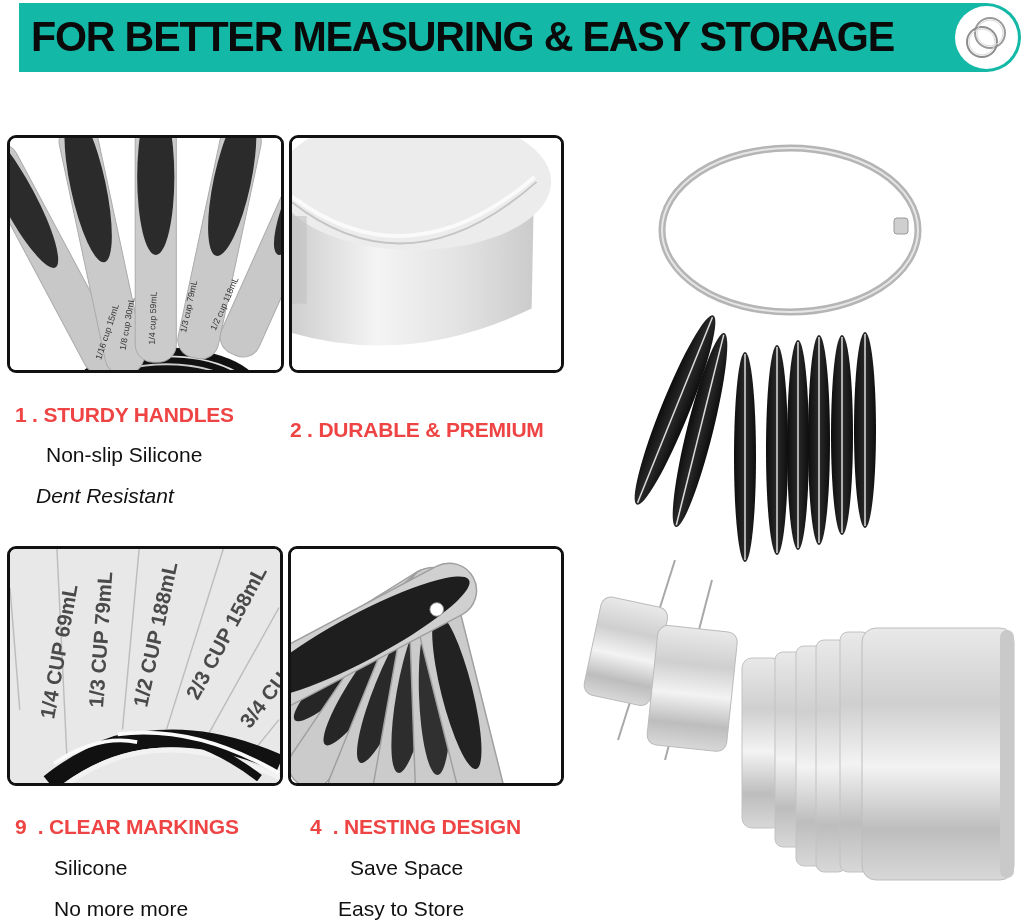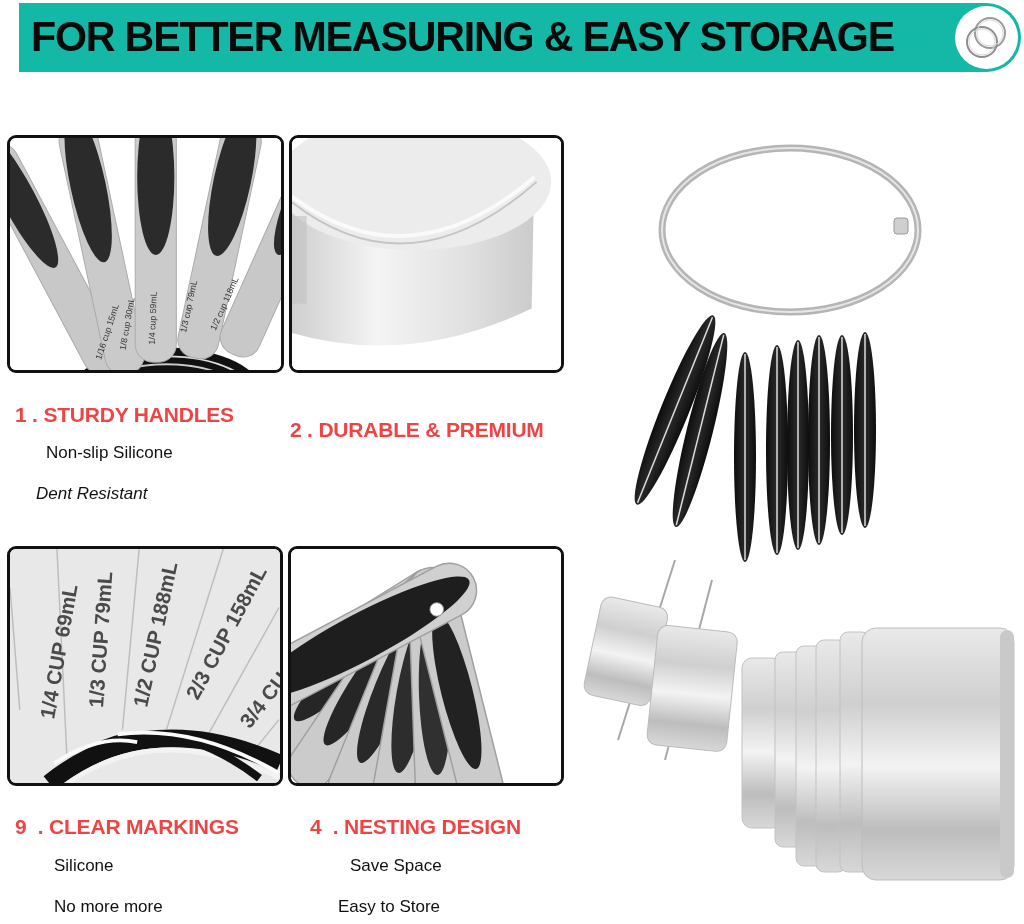--- a/index.html
+++ b/index.html
@@ -32,21 +32,21 @@
   #p2 { left: 289px; top: 135px; width: 275px; height: 238px; }
   #p3 { left: 7px;   top: 546px; width: 276px; height: 240px; }
   #p4 { left: 288px; top: 546px; width: 276px; height: 240px; }
 
   
   .feature { position: absolute; }
   .feature-title {
     font-weight: 700; font-size: 21px; white-space: nowrap; color: #ef4444;
     letter-spacing: -0.2px;
   }
-  .feature-line { font-size: 17px; color: #111; white-space: nowrap; position: absolute; }
+  .feature-line { font-size: 21px; color: #111; white-space: nowrap; position: absolute; }
   #f1 { left: 15px;  top: 403px; }
   #f2 { left: 290px; top: 403px; width: 284px; overflow: hidden; margin-top: 15px; }
   #f3 { left: 15px;  top: 815px; }
   #f4 { left: 302px; top: 815px; margin-left: 8px; }
 
   
   .product { position: absolute; left: 580px; top: 140px; width: 444px; height: 780px; }
   .product svg { width: 100%; height: 100%; display: block; }
 </style>
 </head>

